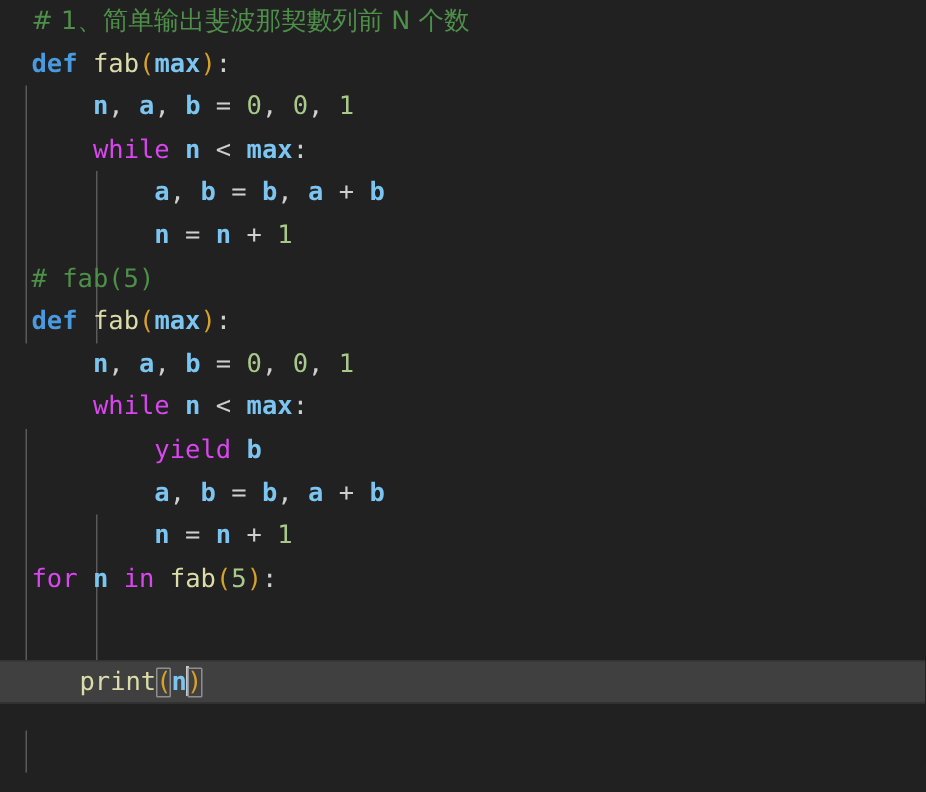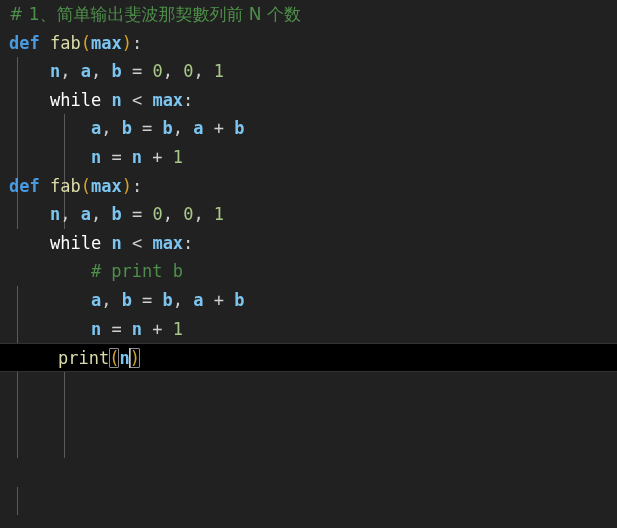--- a/index.html
+++ b/index.html
@@ -22,42 +22,43 @@
     position: absolute;
     left: 0;
     top: 0;
     width: 617px;
     height: 528px;
   }
   .line {
     position: relative;
     height: 28.6px;
     white-space: pre;
-    padding-left: 9px;
+    padding-left: 21px;
     box-sizing: border-box;
     z-index: 2;
   }
   .line.active {
-    background: #000000;
+    background: #404040;
     border-top: 1px solid #333333;
     border-bottom: 1px solid #333333;
     height: 28.6px;
-    padding-left: 17px;
+    padding-left: 12px;
+    margin-top: 40px;
   }
   
   .guide {
     position: absolute;
     width: 1px;
     background: #5a5a5a;
     z-index: 1;
   }
   
   .cm { color: #4e8f4a; }            
   .kw { color: #4a9ae0; font-weight: bold; }            
-  .ctl { color: #ffffff; }           
+  .ctl { color: #d946ef; }           
   .fn { color: #dcdcaa; }            
   .var { color: #7cc5f0; font-weight: bold; }           
   .par { color: #d7a22a; }
   .num { color: #a9c98a; }           
   .op { color: #cfcfcf; }            
   .pl { color: #d4d4d4; }            
   .bracket-hl {
     outline: 1px solid #8f8f8f;
     outline-offset: -1px;
     border-radius: 1px;
@@ -97,32 +98,34 @@
 
     <div class="line"><span class="pl">    </span><span class="var">n</span><span class="op">, </span><span class="var">a</span><span class="op">, </span><span class="var">b</span><span class="op"> = </span><span class="num">0</span><span class="op">, </span><span class="num">0</span><span class="op">, </span><span class="num">1</span></div>
 
     <div class="line"><span class="pl">    </span><span class="ctl">while</span><span class="pl"> </span><span class="var">n</span><span class="pl"> </span><span class="op">&lt;</span><span class="pl"> </span><span class="var">max</span><span class="op">:</span></div>
 
 
     <div class="line"><span class="pl">        </span><span class="var">a</span><span class="op">, </span><span class="var">b</span><span class="op"> = </span><span class="var">b</span><span class="op">, </span><span class="var">a</span><span class="op"> + </span><span class="var">b</span></div>
 
     <div class="line"><span class="pl">        </span><span class="var">n</span><span class="op"> = </span><span class="var">n</span><span class="op"> + </span><span class="num">1</span></div>
 
+    <div class="line"><span class="cm"># fab(5)</span></div>
 
 
     <div class="line"><span class="kw">def</span><span class="pl"> </span><span class="fn">fab</span><span class="par">(</span><span class="var">max</span><span class="par">)</span><span class="op">:</span></div>
 
     <div class="line"><span class="pl">    </span><span class="var">n</span><span class="op">, </span><span class="var">a</span><span class="op">, </span><span class="var">b</span><span class="op"> = </span><span class="num">0</span><span class="op">, </span><span class="num">0</span><span class="op">, </span><span class="num">1</span></div>
 
     <div class="line"><span class="pl">    </span><span class="ctl">while</span><span class="pl"> </span><span class="var">n</span><span class="pl"> </span><span class="op">&lt;</span><span class="pl"> </span><span class="var">max</span><span class="op">:</span></div>
 
+    <div class="line"><span class="pl">        </span><span class="ctl">yield</span><span class="pl"> </span><span class="var">b</span></div>
 
-    <div class="line"><span class="pl">        </span><span class="cm"># print b</span></div>
 
     <div class="line"><span class="pl">        </span><span class="var">a</span><span class="op">, </span><span class="var">b</span><span class="op"> = </span><span class="var">b</span><span class="op">, </span><span class="var">a</span><span class="op"> + </span><span class="var">b</span></div>
 
     <div class="line"><span class="pl">        </span><span class="var">n</span><span class="op"> = </span><span class="var">n</span><span class="op"> + </span><span class="num">1</span></div>
 
+    <div class="line"><span class="ctl">for</span><span class="pl"> </span><span class="var">n</span><span class="pl"> </span><span class="ctl">in</span><span class="pl"> </span><span class="fn">fab</span><span class="par">(</span><span class="num">5</span><span class="par">)</span><span class="op">:</span></div>
 
     <div class="line active"><span class="pl">    </span><span class="fn">print</span><span class="par bracket-hl">(</span><span class="var">n</span><span class="caret"></span><span class="par bracket-hl">)</span></div>
 
   </div>
 </div>
 
 </body></html>

